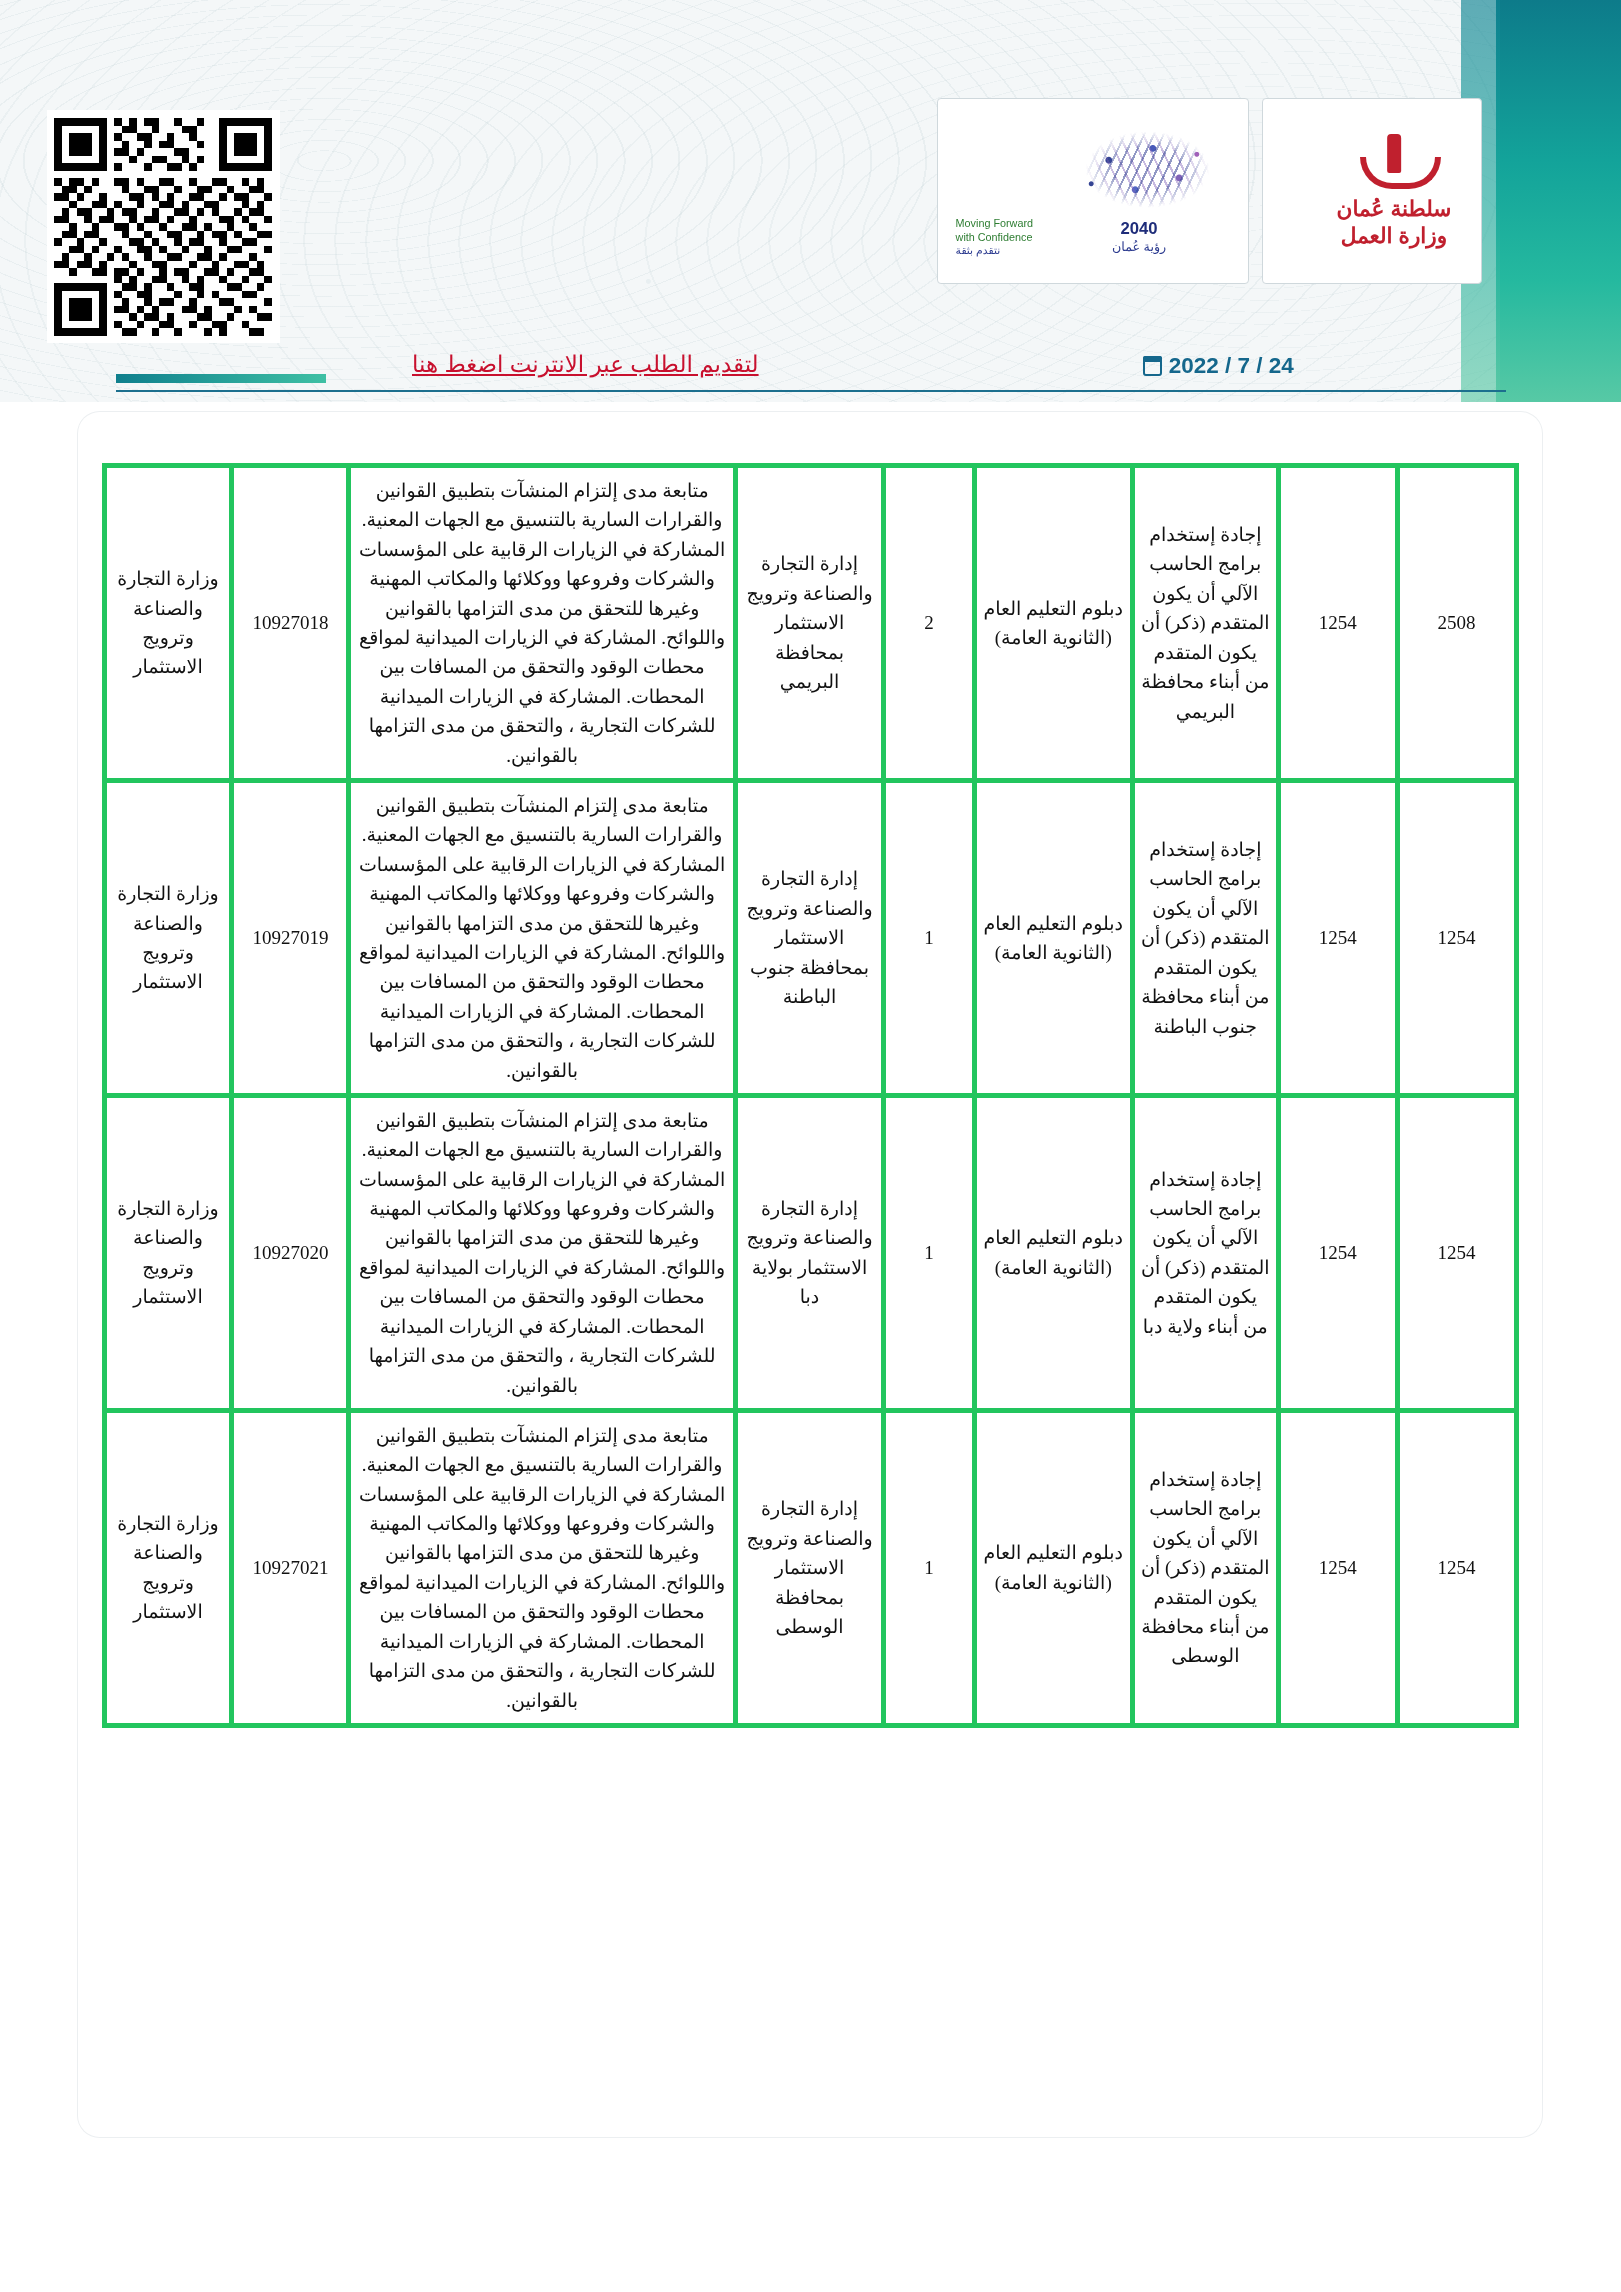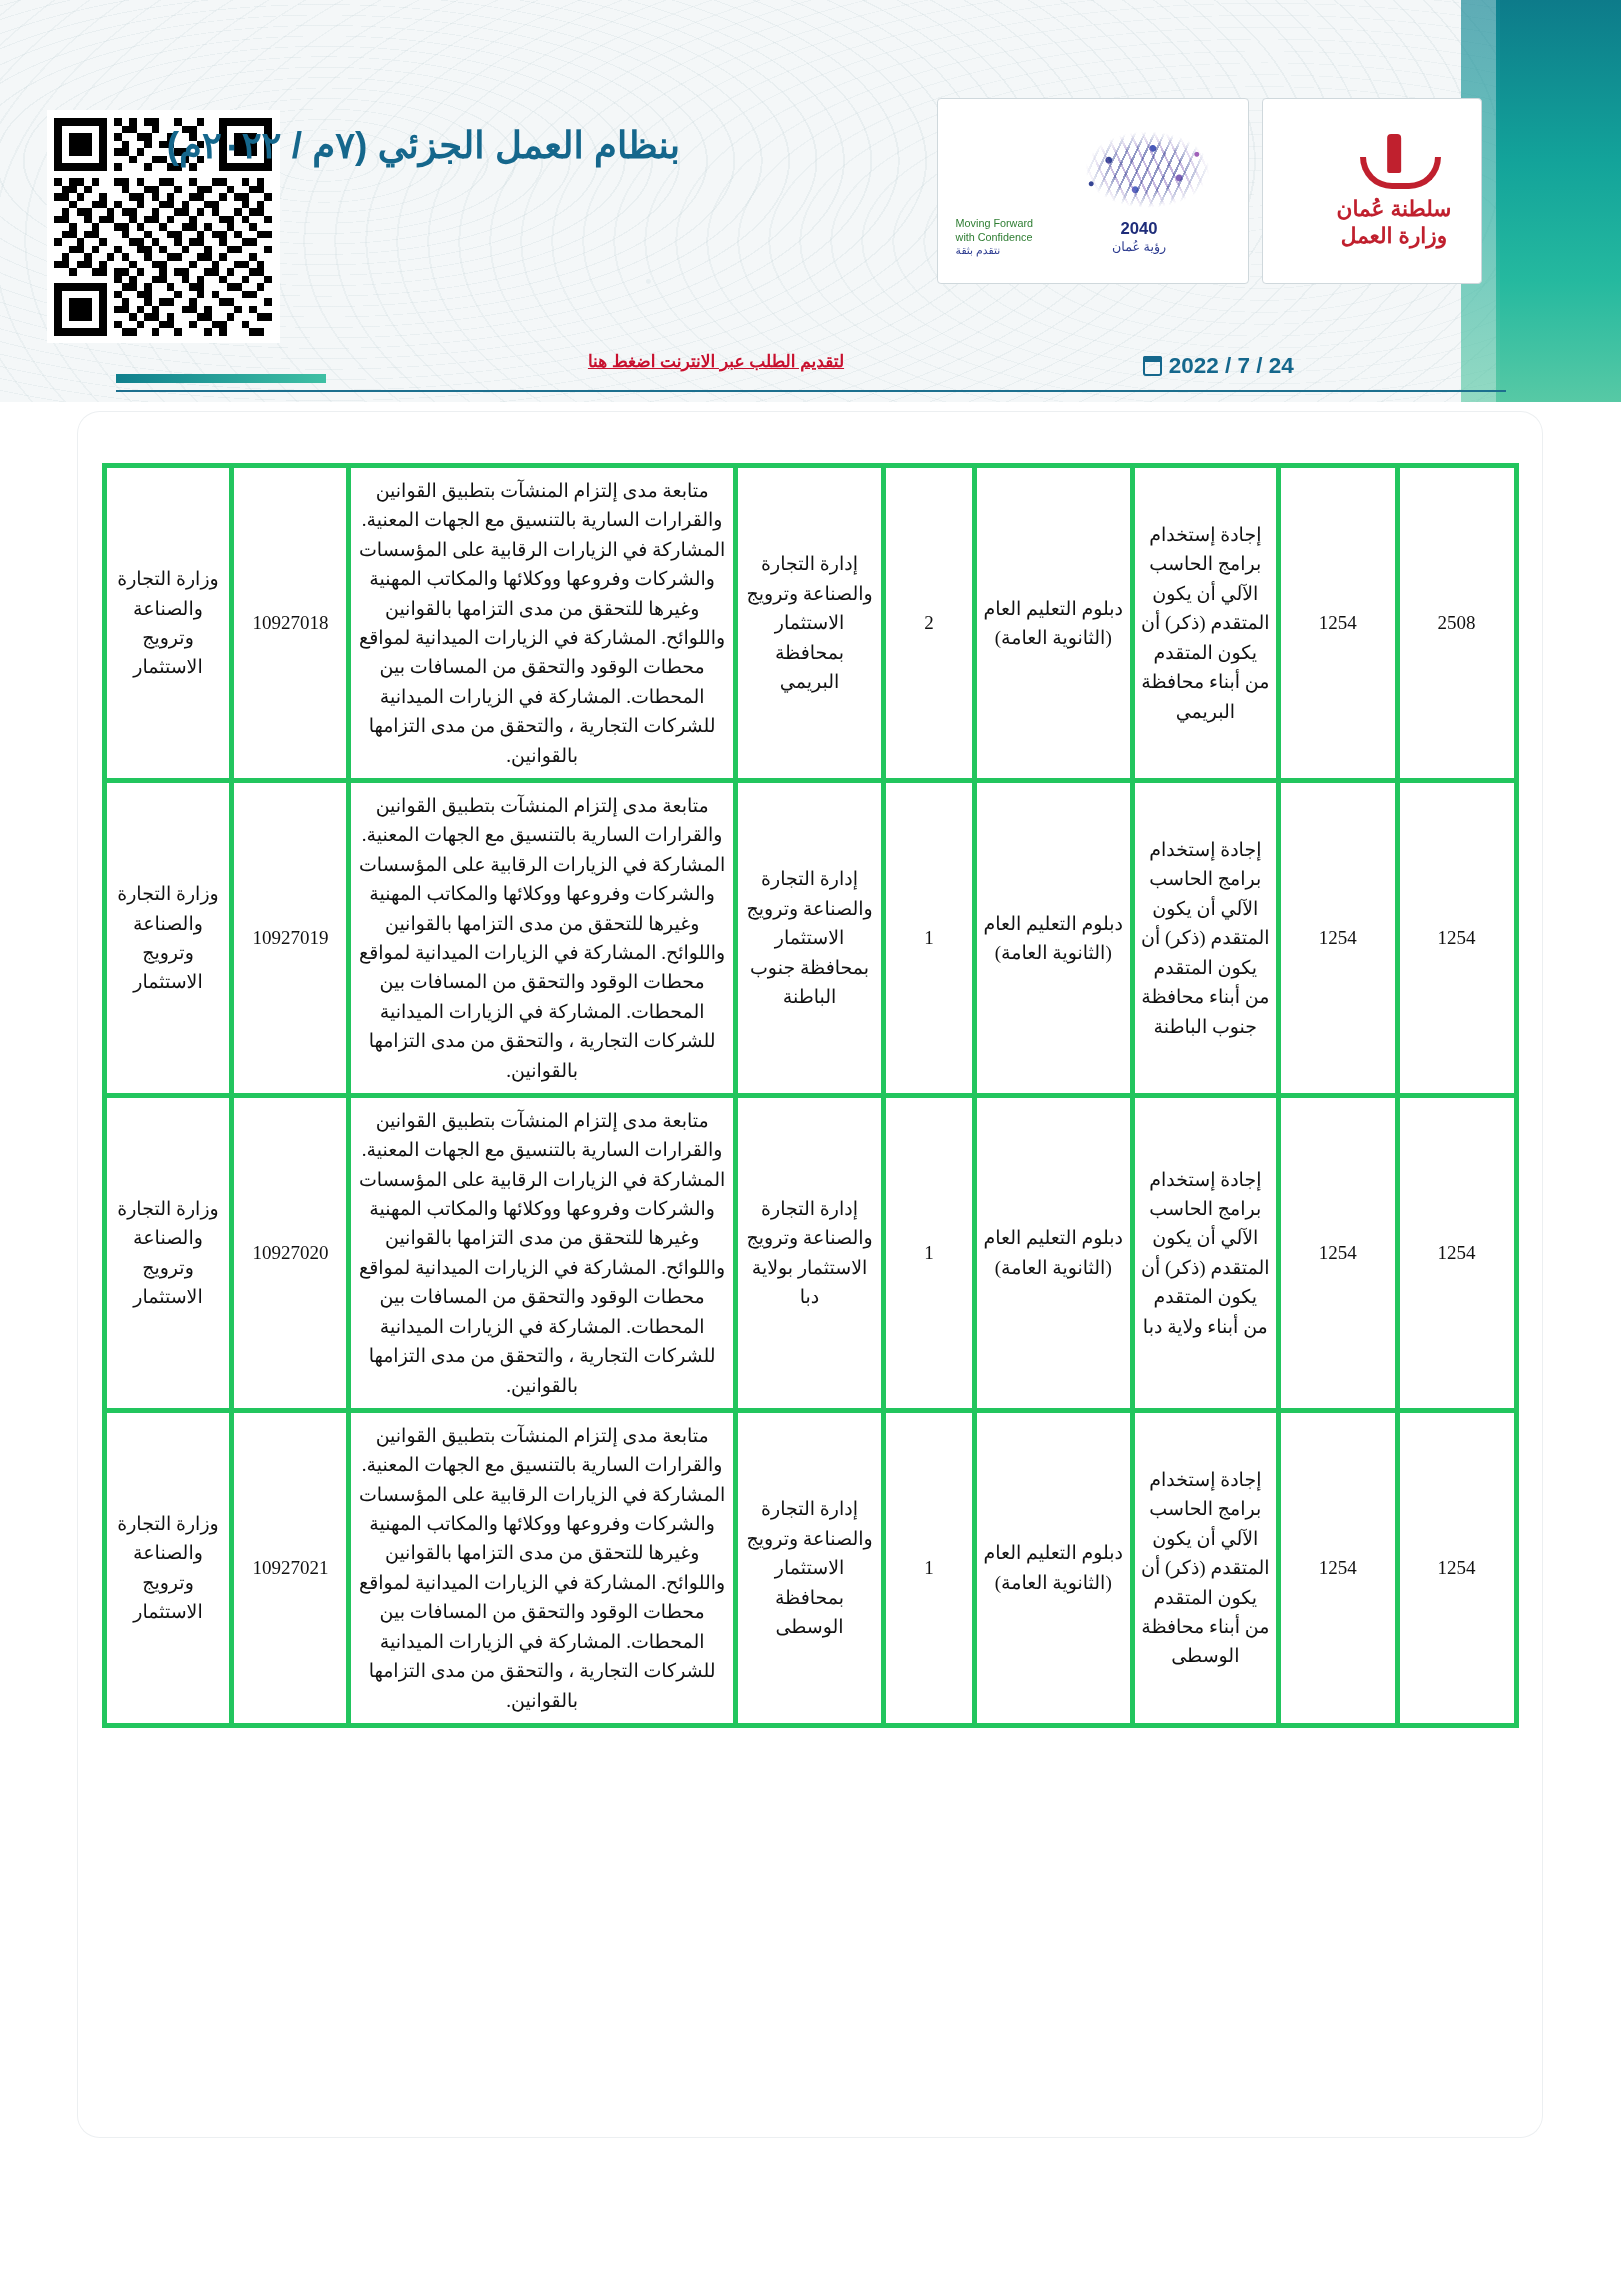--- a/index.html
+++ b/index.html
@@ -201,24 +201,24 @@
   .strip-line {
     position: absolute;
     top: 390px; left: 116px;
     width: 1390px; height: 2px;
     background: #1c6f8e;
   }
   .apply-link {
     position: absolute;
     top: 351px; left: 412px;
     width: 608px;
-    text-align: center;
-    font-family: "Liberation Sans", sans-serif;
-    font-size: 17px;
-    font-weight: bold;
+    text-align: left;
+    font-family: "Liberation Sans", sans-serif;
+    font-size: 23px;
+    font-weight: normal;
     color: #c8102e;
     direction: rtl;
   }
   .hdr-date {
     position: absolute;
     top: 353px; left: 1137px;
     width: 245px;
     text-align: left;
     font-family: "Liberation Sans", sans-serif;
     font-size: 22.5px;
@@ -577,21 +577,20 @@
             <rect x="13" y="28" width="1" height="1"></rect>
             <rect x="16" y="28" width="1" height="1"></rect>
           <rect x="20" y="28" width="1" height="1"></rect>
             <rect x="22" y="28" width="1" height="1"></rect>
             <rect x="26" y="28" width="2" height="1"></rect>
         </g>
       </svg>
     </div>
 
     <div class="title-block">
-      <div class="title-sub">بنظام العمل الجزئي (٧م / ٢٠٢٢م)</div>
     </div>
 
     <div class="logo-vision">
       <div class="vision-dots"></div>
       <div class="vision-2040">
         <b>2040</b>
         <span>رؤية عُمان</span>
       </div>
       <div class="vision-moving">
         <span>Moving Forward</span><br>

